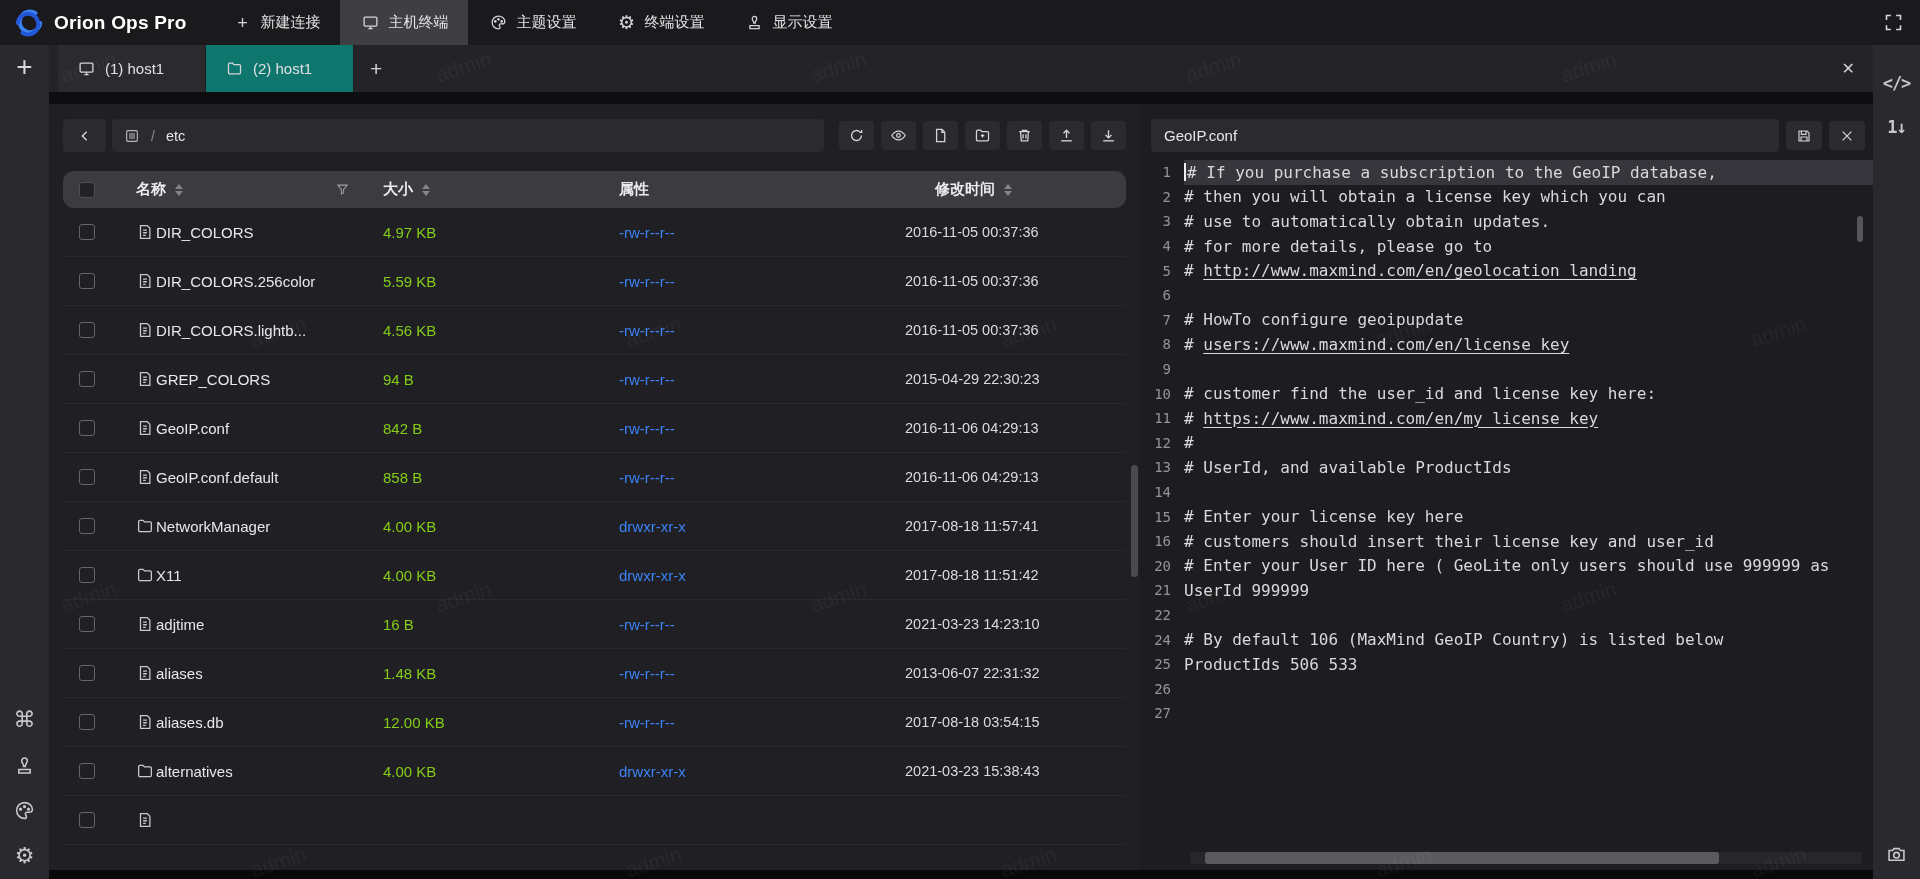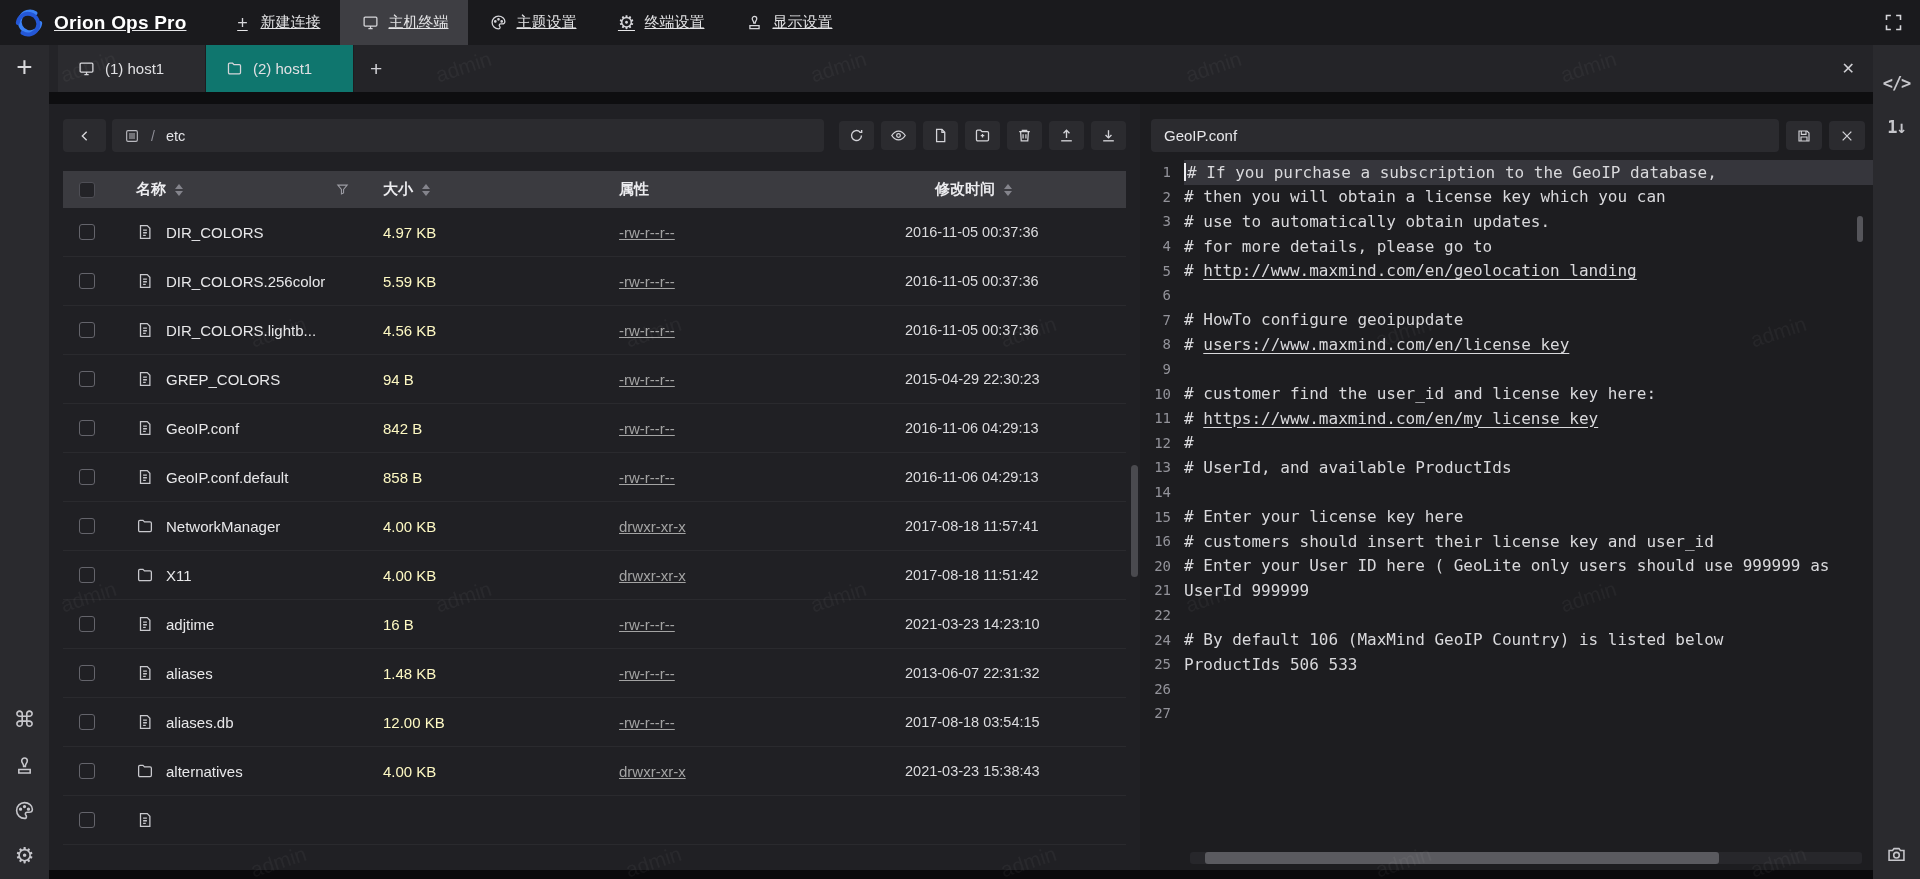--- a/index.html
+++ b/index.html
@@ -1,21 +1,21 @@
 <!DOCTYPE html>
 <html><head>
 <meta charset="utf-8">
 <style>
   * { margin:0; padding:0; box-sizing:border-box; }
   html,body { width:1920px; height:879px; overflow:hidden; background:#0e0e10;
     font-family:"Liberation Sans","DejaVu Sans",sans-serif; color:#e6e6e8; }
   .app { position:relative; width:1920px; height:879px; background:#0e0e10; }
 
   
-  .navbar { height:45px; background:#1a1a1d; display:flex; align-items:stretch;text-decoration:underline; }
+  .navbar { height:45px; background:#1a1a1d; display:flex; align-items:stretch; }
   .brand { display:flex; align-items:center; padding:0 26px 0 14px; }
   .brand svg { width:30px; height:30px; }
   .brand-title { font-size:19px; font-weight:bold; color:#fff; margin-left:10px; letter-spacing:.2px; }
   .nav-item { display:flex; align-items:center; padding:0 20px; font-size:15px; color:#e2e2e4; cursor:pointer; }
   .nav-item.active { background:#3e3e43; }
   .nicon { display:flex; align-items:center; justify-content:center; width:20px; height:20px; margin-right:8px; color:#d6d6da; }
   .nicon svg { width:17px; height:17px; }
   .nicon.glyph { font-size:18px; line-height:1; }
   .fs-btn { margin-left:auto; display:flex; align-items:center; padding:0 16px; color:#d6d6da; cursor:pointer; }
   .fs-btn svg { width:21px; height:21px; }
@@ -57,42 +57,42 @@
   .crumb-bar .licon { color:#b9b9bf; display:flex; }
   .crumb-bar .licon svg { width:16px; height:16px; }
   .crumb-sep { color:#8e8e96; margin:0 11px; font-size:14px; }
   .crumb-seg { color:#e4e4e7; font-size:14.5px; cursor:pointer; }
   .fp-toolbar { margin-left:auto; display:flex; gap:7px; }
   .tbtn { width:35px; height:29px; background:#2b2b2f; border-radius:4px; display:flex; align-items:center; justify-content:center; color:#d3d3d8; cursor:pointer; }
   .tbtn svg { width:17px; height:17px; }
 
   
   .tgrid { display:grid; grid-template-columns:47px 225px 40px 240px 290px 1fr; align-items:center; }
-  .thead { margin:0 14px; height:37px; background:#3b3b40; font-size:15px; font-weight:600; color:#ececef; }
+  .thead { margin:0 14px; height:37px; background:#3b3b40; font-size:15px; font-weight:600; color:#ececef;border-radius:11px; }
   .th-name { padding-left:26px; display:flex; align-items:center; }
   .th-size { padding-left:8px; display:flex; align-items:center; }
   .th-perm { padding-left:4px; }
   .th-date { padding-left:30px; display:flex; align-items:center; }
   .sorts { display:inline-flex; flex-direction:column; gap:2px; margin-left:9px; }
   .sorts i { width:0; height:0; border-left:4px solid transparent; border-right:4px solid transparent; }
   .sorts .up { border-bottom:5px solid #84848c; }
   .sorts .dn { border-top:5px solid #84848c; }
   .c-check { display:flex; justify-content:center; }
   .cb { width:16px; height:16px; border:1.3px solid #64646b; border-radius:3px; cursor:pointer; }
   .cb.head { background:#232327; border-color:#4e4e55; }
   .filter-ic { color:#9d9da4; display:flex; }
   .filter-ic svg { width:15px; height:15px; }
 
   .rows-wrap { margin:0 14px; height:662px; overflow:hidden; }
   .trow { height:49px; border-bottom:1px solid #2a2a2e; font-size:15px; }
-  .c-name { padding-left:26px; display:flex; align-items:center; gap:12px; color:#e8e8ea; }
+  .c-name { padding-left:26px; display:flex; align-items:center; gap:2px; color:#e8e8ea; }
   .c-name .ficon { color:#c9c9ce; display:flex; flex:0 0 auto; }
   .c-name .ficon svg { width:18px; height:18px; }
-  .c-size { padding-left:8px; color:#fef9c3; }
-  .c-perm { padding-left:4px; color:#a3a3a3;text-decoration:underline; }
+  .c-size { padding-left:8px; color:#84cc16; }
+  .c-perm { padding-left:4px; color:#3b82f6; }
   .c-date { color:#dbdbde; font-size:14.5px; }
   .fp-vscroll { position:absolute; right:2px; top:361px; width:7px; height:112px; background:#4a4a4f; border-radius:4px; }
 
   
   .ed-head { margin:15px 8px 8px 11px; height:33px; display:flex; align-items:center; }
   .fname-input { width:628px; height:33px; background:#2b2b2f; border:none; border-radius:4px; color:#e7e7ea; font-size:15px; padding:0 13px; font-family:"Liberation Sans","DejaVu Sans",sans-serif; outline:none; }
   .ebtn { width:36px; height:29px; margin-left:7px; background:#2b2b2f; border-radius:4px; display:flex; align-items:center; justify-content:center; color:#d3d3d8; cursor:pointer; flex:0 0 auto; }
   .ebtn svg { width:16px; height:16px; }
   .code-area { position:relative; height:710px; overflow:hidden; font-family:"DejaVu Sans Mono",monospace; }
   .cline { display:flex; height:24.6px; align-items:center; }

